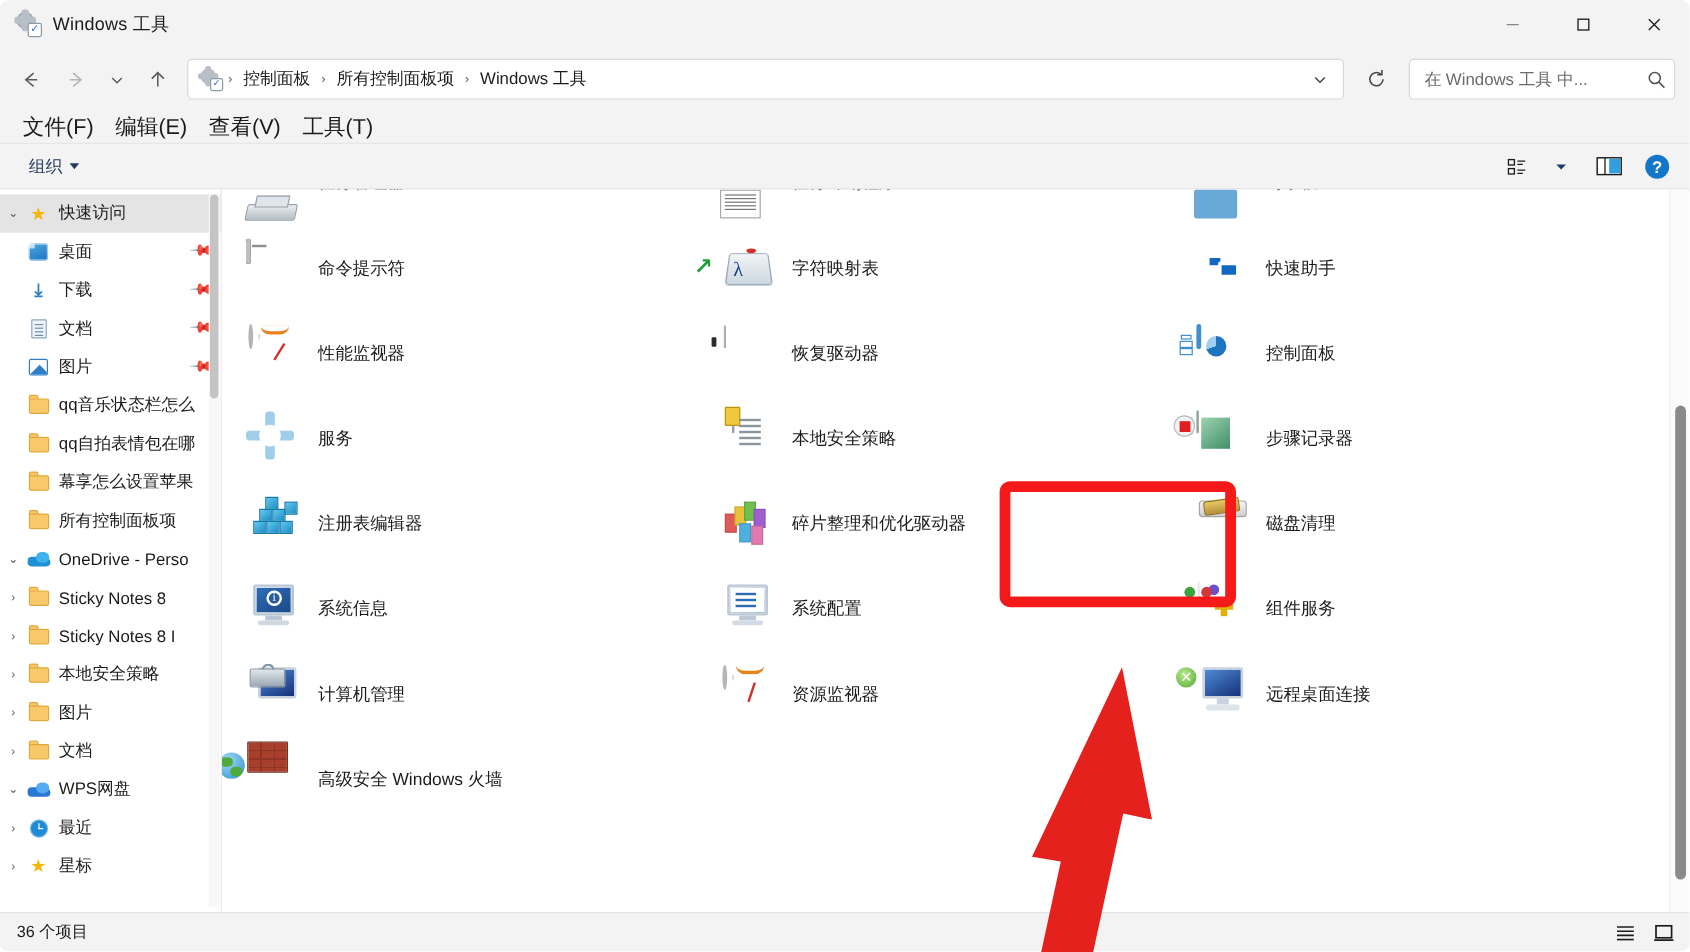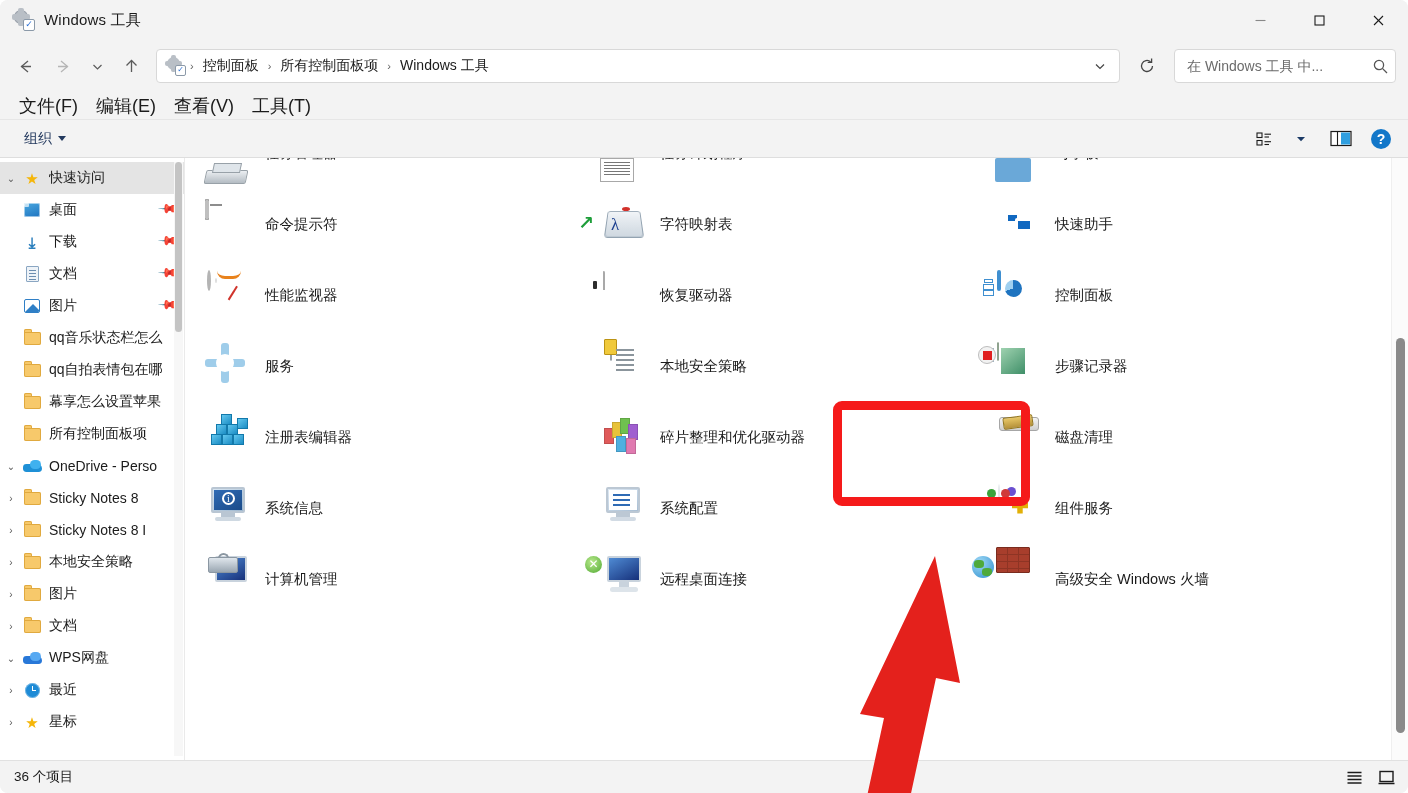--- a/index.html
+++ b/index.html
@@ -766,20 +766,26 @@
             <span class="ico-comserv"><span class="ctr"></span><span class="d1"></span><span class="d2"></span><span class="d3"></span></span>
           </span>
           <span class="tile-label">组件服务</span>
         </div>
         <div class="tile">
           <span class="tile-ico">
             <span class="ico-compmgmt"><span class="scr"></span><span class="hndl"></span><span class="box"></span></span>
           </span>
           <span class="tile-label">计算机管理</span>
         </div>
+        <div class="tile">
+          <span class="tile-ico">
+            <span class="ico-resmon"><span class="needle"></span><span class="arc"></span></span>
+          </span>
+          <span class="tile-label">资源监视器</span>
+        </div>
 
         <div class="tile">
           <span class="tile-ico">
             <span class="ico-rdp"><span class="scr"></span><span class="stand"></span><span class="base"></span><span class="x">✕</span></span>
           </span>
           <span class="tile-label">远程桌面连接</span>
         </div>
         <div class="tile">
           <span class="tile-ico">
             <span class="ico-firewall"><span class="globe"></span><span class="wall"></span></span>

